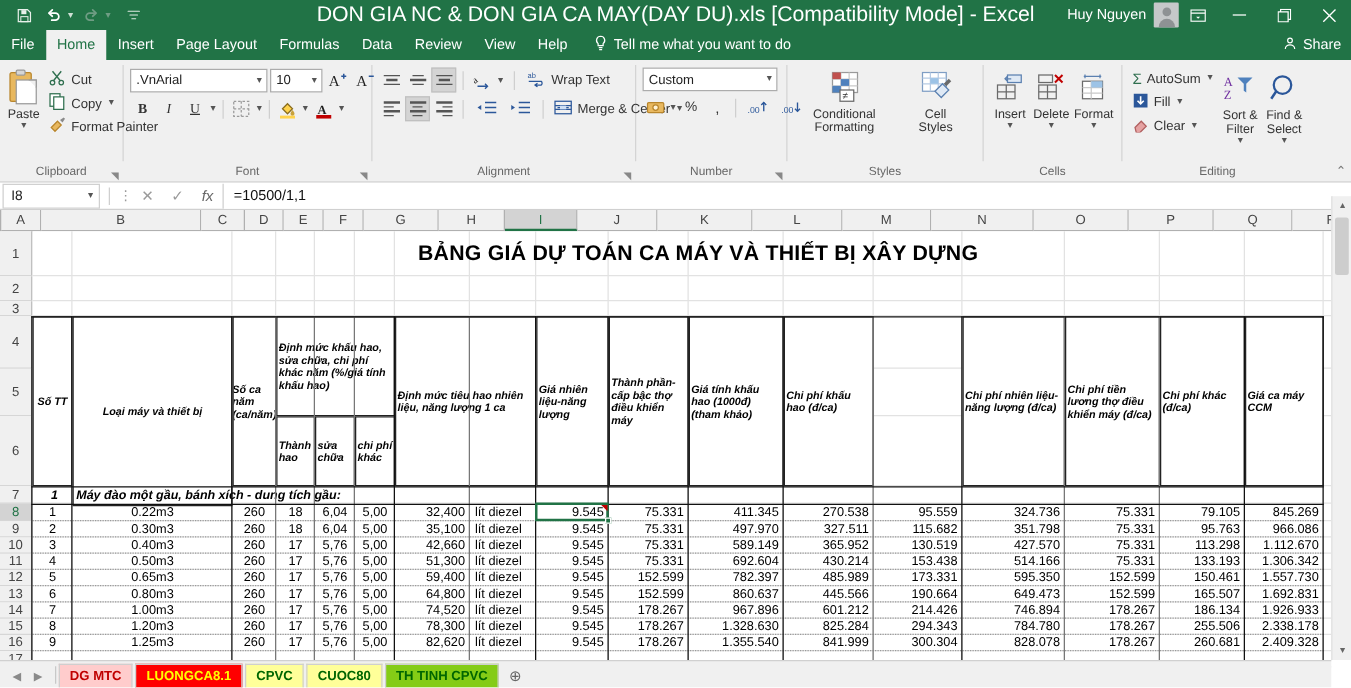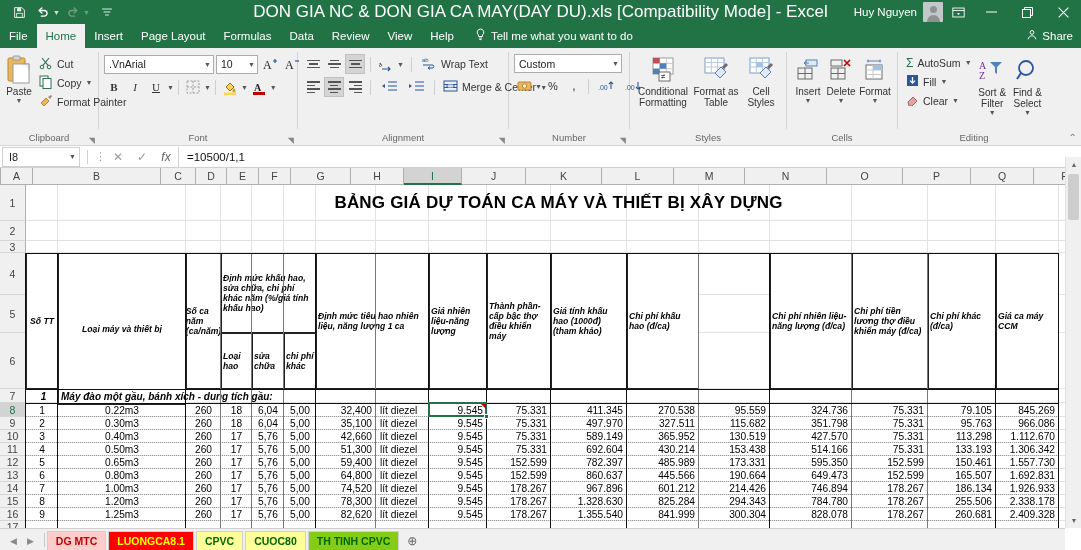--- a/index.html
+++ b/index.html
@@ -584,31 +584,20 @@
                 <rect x="4" y="1" width="20" height="16" fill="#fff" stroke="#9a9a9a"></rect>
                 <path d="M4 6.3h20M4 11.7h20M10.7 1v16M17.3 1v16" stroke="#c9c9c9"></path>
                 <rect x="4" y="1" width="6.7" height="5.3" fill="#c0504d"></rect>
                 <rect x="10.7" y="6.3" width="6.6" height="5.4" fill="#4f81bd"></rect>
                 <rect x="4" y="11.7" width="6.7" height="5.3" fill="#4f81bd"></rect>
                 <rect x="10" y="15" width="11" height="9" fill="#fff" stroke="#6a6a6a"></rect>
                 <text x="12" y="22" font-size="8" font-family="Liberation Sans, sans-serif" fill="#333">≠</text>
               </svg>
           </span>
           <span class="lb">Conditional Formatting</span>
-        </div>
-        <div class="bigbtn" style="width:50px">
-          <span class="ic">
-            <svg width="28" height="26" viewBox="0 0 28 26">
-                <rect x="3" y="1" width="19" height="15" fill="#fff" stroke="#7f9ec4"></rect>
-                <path d="M3 5.5h19M3 10h19M9.3 1v15M15.6 1v15" stroke="#b7cbe4"></path>
-                <path d="M13 16l6-6 5 5-6 6z" fill="#dfe9f5" stroke="#5b80b0"></path>
-                <path d="M20 10l4-4 2 2-4 4z" fill="#6a6a6a"></path>
-              </svg>
-          </span>
-          <span class="lb">Format as Table</span>
         </div>
         <div class="bigbtn" style="width:40px">
           <span class="ic">
             <svg width="28" height="26" viewBox="0 0 28 26">
                 <rect x="3" y="1" width="19" height="15" fill="#fff" stroke="#7f9ec4"></rect>
                 <path d="M3 5.5h19M3 10h19M9.3 1v15M15.6 1v15" stroke="#b7cbe4"></path>
                 <rect x="9.3" y="5.5" width="6.3" height="4.5" fill="#9dc3e6"></rect>
                 <path d="M13 16l6-6 5 5-6 6z" fill="#dfe9f5" stroke="#5b80b0"></path>
                 <path d="M20 10l4-4 2 2-4 4z" fill="#6a6a6a"></path>
               </svg>
@@ -816,21 +805,21 @@
           <div style="position: absolute; top: 0px; bottom: 0px; left: 743px; width: 1px; background: rgb(226, 226, 226);"></div>
           <div style="position: absolute; top: 0px; bottom: 0px; left: 825px; width: 1px; background: rgb(226, 226, 226);"></div>
           <div style="position: absolute; top: 0px; bottom: 0px; left: 901px; width: 1px; background: rgb(226, 226, 226);"></div>
           <div style="position: absolute; top: 0px; bottom: 0px; left: 969px; width: 1px; background: rgb(226, 226, 226);"></div>
           <div style="position: absolute; top: 0px; bottom: 0px; left: 1032px; width: 1px; background: rgb(226, 226, 226);"></div>
           <div class="title-cell" style="left: 32px; top: 0px; width: 1001px; height: 36px;">BẢNG GIÁ DỰ TOÁN CA MÁY VÀ THIẾT BỊ XÂY DỰNG</div>
           <div class="tcell" style="left: 0px; top: 68px; width: 32px; height: 136px; border: 1px solid rgb(34, 34, 34);">Số TT</div>
           <div class="tcell" style="left: 32px; top: 68px; width: 128px; height: 152px; border: 1px solid rgb(34, 34, 34);">Loại máy và thiết bị</div>
           <div class="tcell" style="left: 160px; top: 68px; width: 35px; height: 136px; border: 1px solid rgb(34, 34, 34);">Số ca năm (ca/năm)</div>
           <div class="tcell" style="left: 195px; top: 68px; width: 95px; height: 80px; border: 1px solid rgb(34, 34, 34);">Định mức khấu hao, sửa chữa, chi phí khác năm (%/giá tính khấu hao)</div>
-          <div class="tcell" style="left: 195px; top: 148px; width: 31px; height: 56px; border: 1px solid rgb(34, 34, 34);">Loại hao</div>
+          <div class="tcell" style="left: 195px; top: 148px; width: 31px; height: 56px; border: 1px solid rgb(34, 34, 34);">Thành hao</div>
           <div class="tcell" style="left: 226px; top: 148px; width: 32px; height: 56px; border: 1px solid rgb(34, 34, 34);">sửa chữa</div>
           <div class="tcell" style="left: 258px; top: 148px; width: 32px; height: 56px; border: 1px solid rgb(34, 34, 34);">chi phí khác</div>
           <div class="tcell" style="left: 290px; top: 68px; width: 113px; height: 136px; border: 1px solid rgb(34, 34, 34);">Định mức tiêu hao nhiên liệu, năng lượng 1 ca</div>
           <div class="tcell" style="left: 403px; top: 68px; width: 58px; height: 136px; border: 1px solid rgb(34, 34, 34);">Giá nhiên liệu-năng lượng</div>
           <div class="tcell" style="left: 461px; top: 68px; width: 64px; height: 136px; border: 1px solid rgb(34, 34, 34);">Thành phần-cấp bậc thợ điều khiển máy</div>
           <div class="tcell" style="left: 525px; top: 68px; width: 76px; height: 136px; border: 1px solid rgb(34, 34, 34);">Giá tính khấu hao (1000đ) (tham khảo)</div>
           <div class="tcell" style="left: 601px; top: 68px; width: 72px; height: 136px; border: 1px solid rgb(34, 34, 34);">Chi phí khấu hao (đ/ca)</div>
           <div class="tcell" style="left: 744px; top: 68px; width: 82px; height: 136px; border: 1px solid rgb(34, 34, 34);">Chi phí nhiên liệu-năng lượng (đ/ca)</div>
           <div class="tcell" style="left: 826px; top: 68px; width: 76px; height: 136px; border: 1px solid rgb(34, 34, 34);">Chi phí tiền lương thợ điều khiển máy (đ/ca)</div>
           <div class="tcell" style="left: 902px; top: 68px; width: 68px; height: 136px; border: 1px solid rgb(34, 34, 34);">Chi phí khác (đ/ca)</div>

